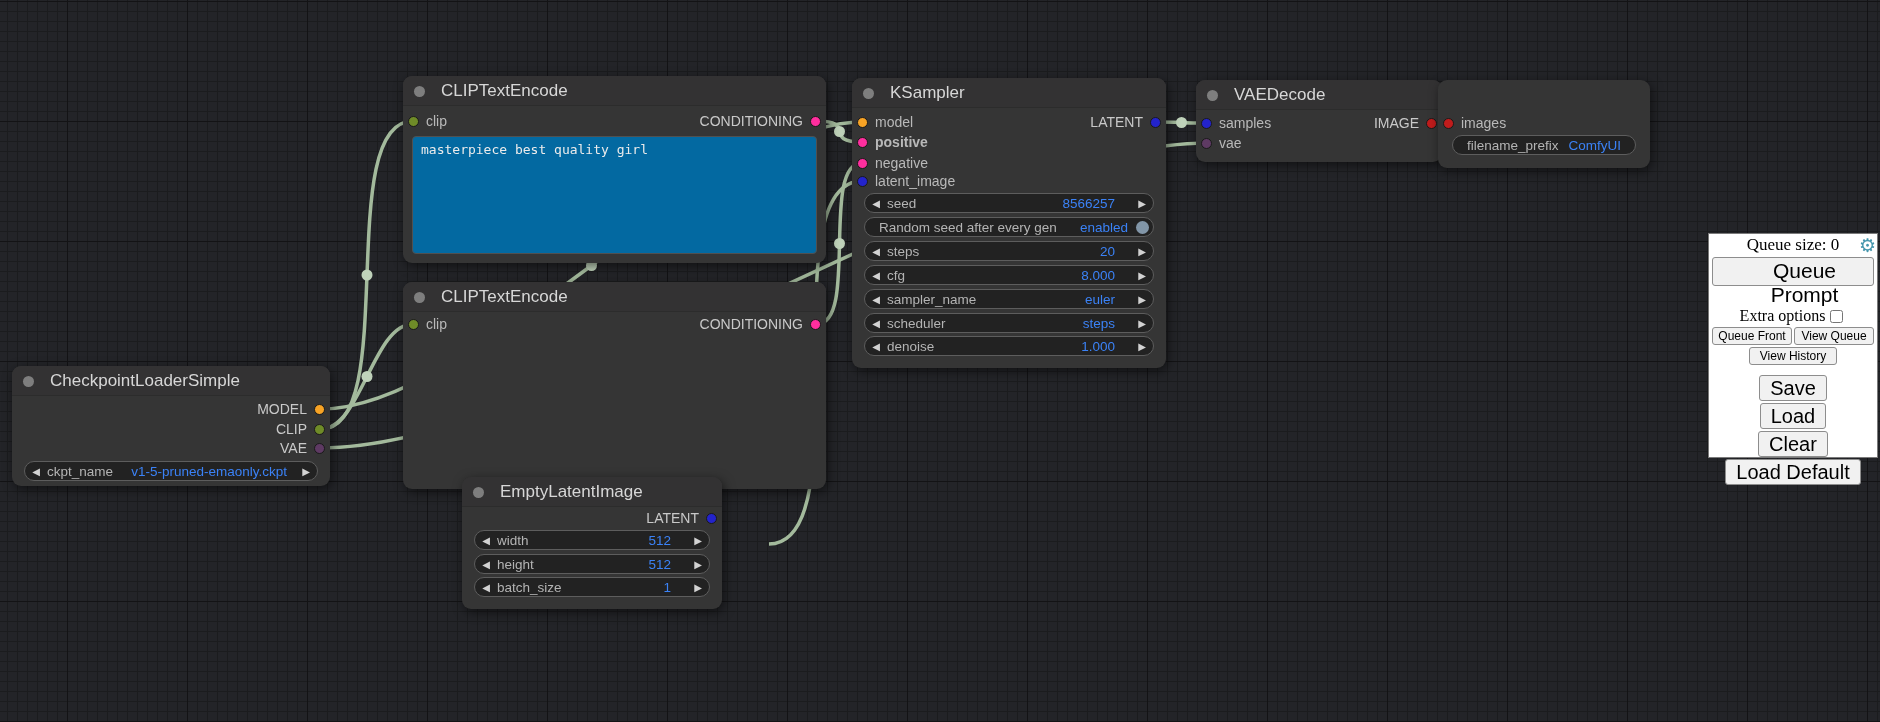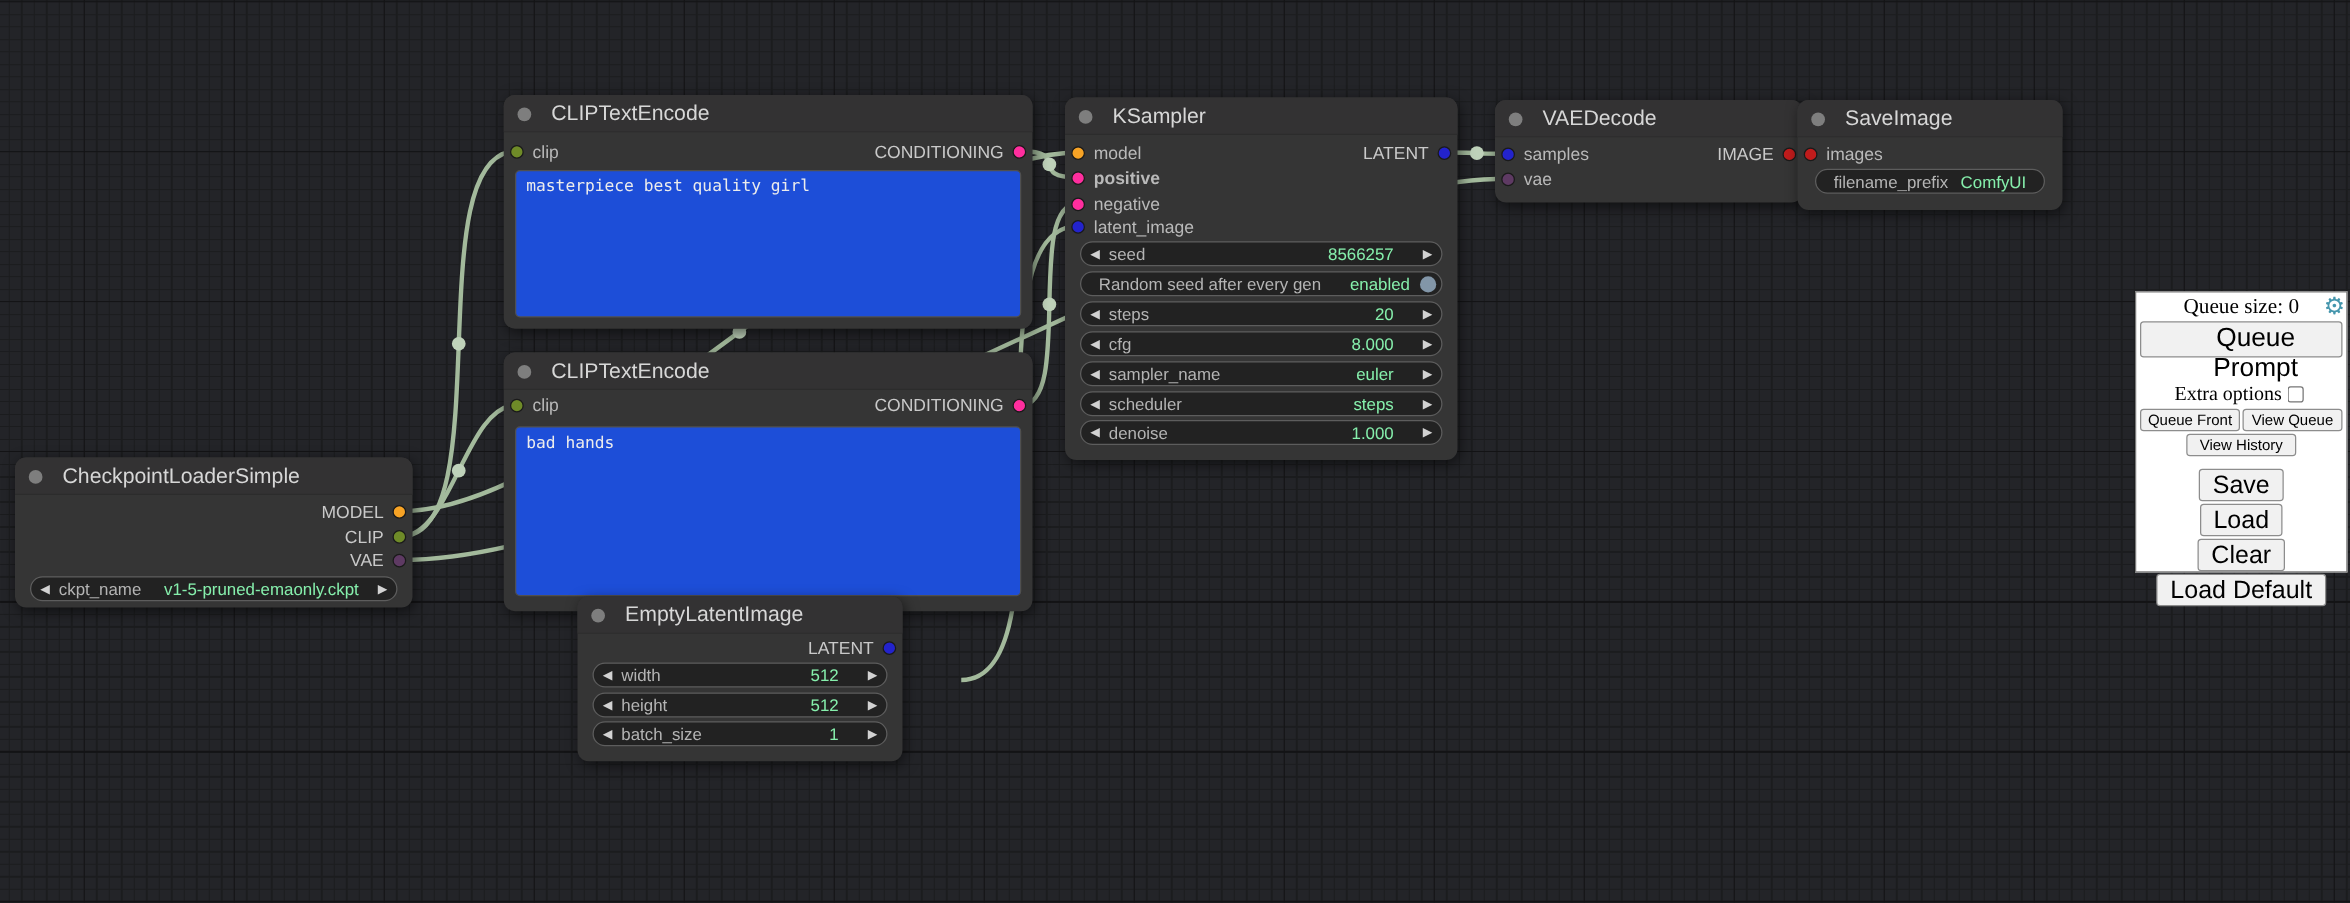--- a/index.html
+++ b/index.html
@@ -30,24 +30,24 @@
         vertical-align:-1px;border:1px solid #1a1a1a;box-sizing:border-box;}
   .slot.in .port{margin-right:7px;}
   .slot.out .port{margin-left:7px;}
   .widget{position:absolute;left:12px;right:12px;height:20px;background:#222222;
         border:1px solid #5d5d5d;border-radius:11px;font-size:13.5px;color:#b4b4b4;
         display:flex;align-items:center;box-sizing:border-box;cursor:pointer;
         white-space:nowrap;overflow:hidden;}
   .warrow{width:22px;text-align:center;color:#d2d2d2;font-size:10px;flex:none;}
   .wlabel{flex:1;text-align:left;overflow:hidden;}
   .wlabel.pad{padding-left:14px;}
-  .wvalue{color:#86efac;text-align:right;margin-right:8px;}
+  .wvalue{color:#3b82f6;text-align:right;margin-right:8px;}
   .wtoggle{width:13px;height:13px;border-radius:50%;background:#8296a8;flex:none;
         margin-right:4px;}
-  .ta{position:absolute;background:#1d4ed8;border:1px solid #505050;border-radius:4px;
+  .ta{position:absolute;background:#0369a1;border:1px solid #505050;border-radius:4px;
         color:#ececec;font-family:"DejaVu Sans Mono",monospace;font-size:13px;
         padding:5px 8px;resize:none;box-sizing:border-box;outline:none;}
   
   .queue-panel{position:absolute;left:1708px;top:233px;width:170px;height:225px;
         background:#ffffff;border:1px solid #7a7a7a;box-sizing:border-box;color:#000;
         font-family:"Liberation Serif",serif;text-align:center;}
   .qp-title{position:relative;font-size:17px;height:22px;line-height:22px;}
   .gear{position:absolute;right:1px;top:1px;font-size:19px;line-height:20px;
         color:#4596ad;font-family:"DejaVu Sans",sans-serif;cursor:pointer;}
   .queue-panel button{font-family:"Liberation Sans",sans-serif;background:#f1f1f1;
@@ -126,21 +126,20 @@
   <div class="node-title">
     <span class="tdot"></span>
     <span>CLIPTextEncode</span>
   </div>
   <div class="slot in" style="top:33px;">
     <span class="port" style="background: rgb(111, 139, 40);"></span><span>clip</span>
   </div>
   <div class="slot out" style="top:33px;">
     <span>CONDITIONING</span><span class="port" style="background: rgb(255, 46, 158);"></span>
   </div>
-  <textarea class="ta" style="left: 9px; top: 59px; width: 405px; height: 136px;" spellcheck="false">bad hands</textarea>
 </div>
 
 <div class="node" style="left:462px;top:477px;width:260px;height:132px;">
   <div class="node-title">
     <span class="tdot"></span>
     <span>EmptyLatentImage</span>
   </div>
   <div class="slot out" style="top:32px;">
     <span>LATENT</span><span class="port" style="background: rgb(35, 35, 204);"></span>
   </div>
@@ -237,24 +236,20 @@
   </div>
   <div class="slot out" style="top:34px;">
     <span>IMAGE</span><span class="port" style="background: rgb(192, 28, 28);"></span>
   </div>
   <div class="slot in" style="top:54px;">
     <span class="port" style="background: rgb(94, 58, 99);"></span><span>vae</span>
   </div>
 </div>
 
 <div class="node" style="left:1438px;top:80px;width:212px;height:88px;">
-  <div class="node-title">
-    <span class="tdot"></span>
-    <span>SaveImage</span>
-  </div>
   <div class="slot in" style="top:34px;">
     <span class="port" style="background: rgb(192, 28, 28);"></span><span>images</span>
   </div>
   <div class="widget" style="top:55px;left:14px;right:14px;">
     <span class="wlabel pad">filename_prefix</span>
     <span class="wvalue" style="margin-right:14px;">ComfyUI</span>
   </div>
 </div>
 
 <div class="queue-panel">

